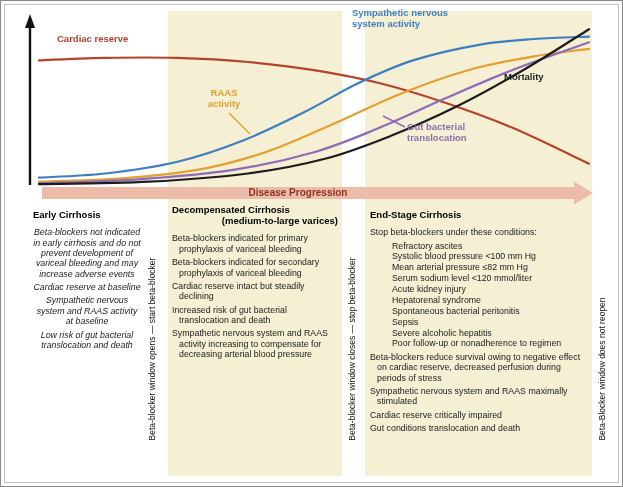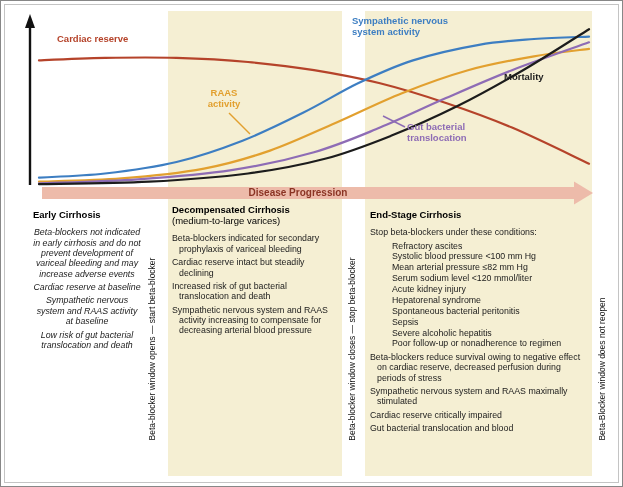--- a/index.html
+++ b/index.html
@@ -11,21 +11,21 @@
   .inner-frame { position:absolute; inset:3px; border:1px solid #c4c4c4; pointer-events:none; }
   .band { position:absolute; top:10px; bottom:10px; }
   .band-mid { left:167px; width:174px; }
   .band-end { left:364px; width:227px; }
   svg.chart { position:absolute; left:0; top:0; }
   .curve-label { position:absolute; font-size:9.5px; line-height:1.15; font-weight:600; }
   .dp-label { position:absolute; left:212px; top:186px; width:170px; text-align:center;
               font-weight:700; font-size:10px; }
   .col { position:absolute; font-size:8.8px; line-height:1.18; color:#1b1b1b; }
   .hdr { font-weight:700; font-size:9.5px; color:#000; text-align:left; }
-  .sub { font-weight:400; font-size:9.5px; color:#000; text-align:left; }
+  .sub { font-weight:700; font-size:9.5px; color:#000; text-align:right; }
   .items { margin-top:7px; }
   .itm { margin-bottom:3px; }
   .col-left .itm { text-align:center;font-style:italic; }
   .col-mid .itm, .col-end .itm { padding-left:7px; text-indent:-7px; }
   .cond { margin-left:9px; padding-left:20px; text-indent:-7px; margin-bottom:0.5px; }
   .divider-label { position:absolute; height:12px; font-size:8.5px; color:#111;
                    white-space:nowrap; text-align:center; transform:rotate(-90deg); }
 </style>
 </head>
 <body>
@@ -45,41 +45,42 @@
       </g>
     <line x1="29" y1="184" x2="29" y2="26" stroke-width="2.4" stroke="#111111"></line>
     <polygon points="29,13 24,27 34,27" fill="#111111"></polygon>
     <line x1="228" y1="112" x2="249" y2="133" stroke-width="1.4" stroke="#e2a02f"></line>
     <line x1="404" y1="126" x2="382" y2="115" stroke-width="1.4" stroke="#8e6cb5"></line>
     <rect x="41" y="186" width="532" height="12" fill="#edbbaa"></rect>
     <polygon points="573,180.5 573,203.5 592,192" fill="#edbbaa"></polygon>
   </svg>
 
   <div class="curve-label" style="left: 56px; top: 33px; color: rgb(181, 67, 42);">Cardiac reserve</div>
-  <div class="curve-label" style="left: 351px; top: 15px; width: 104px; color: rgb(61, 126, 194);">Sympathetic nervous system activity</div>
+  <div class="curve-label" style="left: 351px; top: 7px; width: 104px; color: rgb(61, 126, 194);">Sympathetic nervous system activity</div>
   <div class="curve-label" style="left: 197px; top: 87px; width: 52px; text-align: center; color: rgb(226, 160, 47);">RAAS activity</div>
   <div class="curve-label" style="left: 406px; top: 121px; width: 78px; color: rgb(142, 108, 181);">Gut bacterial translocation</div>
   <div class="curve-label" style="left: 503px; top: 71px; color: rgb(28, 28, 28);">Mortality</div>
 
   <div class="dp-label" style="color: rgb(139, 52, 36);">Disease Progression</div>
 
   <div class="col col-left" style="left:32px; top:208px; width:108px;">
     <div class="hdr">Early Cirrhosis</div>
     <div class="items">
       <div class="itm">Beta-blockers not indicated in early cirrhosis and do not prevent development of variceal bleeding and may increase adverse events</div>
       <div class="itm">Cardiac reserve at baseline</div>
       <div class="itm">Sympathetic nervous system and RAAS activity at baseline</div>
       <div class="itm">Low risk of gut bacterial translocation and death</div>
     </div>
   </div>
 
   <div class="col col-mid" style="left:171px; top:203px; width:166px;">
     <div class="hdr">Decompensated Cirrhosis</div>
     <div class="sub">(medium-to-large varices)</div>
     <div class="items">
+      <div class="itm">Beta-blockers indicated for primary prophylaxis of variceal bleeding</div>
       <div class="itm">Beta-blockers indicated for secondary prophylaxis of variceal bleeding</div>
       <div class="itm">Cardiac reserve intact but steadily declining</div>
       <div class="itm">Increased risk of gut bacterial translocation and death</div>
       <div class="itm">Sympathetic nervous system and RAAS activity increasing to compensate for decreasing arterial blood pressure</div>
     </div>
   </div>
 
   <div class="col col-end" style="left:369px; top:208px; width:219px;">
     <div class="hdr">End-Stage Cirrhosis</div>
     <div class="items">
@@ -90,21 +91,21 @@
       <div class="cond">Serum sodium level &lt;120 mmol/liter</div>
       <div class="cond">Acute kidney injury</div>
       <div class="cond">Hepatorenal syndrome</div>
       <div class="cond">Spontaneous bacterial peritonitis</div>
       <div class="cond">Sepsis</div>
       <div class="cond">Severe alcoholic hepatitis</div>
       <div class="cond" style="margin-bottom:3px;">Poor follow-up or nonadherence to regimen</div>
       <div class="itm">Beta-blockers reduce survival owing to negative effect on cardiac reserve, decreased perfusion during periods of stress</div>
       <div class="itm">Sympathetic nervous system and RAAS maximally stimulated</div>
       <div class="itm">Cardiac reserve critically impaired</div>
-      <div class="itm">Gut bacterial translocation and blood</div>
+      <div class="itm">Gut conditions translocation and death</div>
     </div>
   </div>
 
   <div class="divider-label" style="left:27px; top:342px; width:250px;">Beta-blocker window opens — start beta-blocker</div>
   <div class="divider-label" style="left:227px; top:342px; width:250px;">Beta-blocker window closes — stop beta-blocker</div>
   <div class="divider-label" style="left:492px; top:362px; width:220px;">Beta-Blocker window does not reopen</div>
 
   <div class="inner-frame"></div>
 </div>
 

